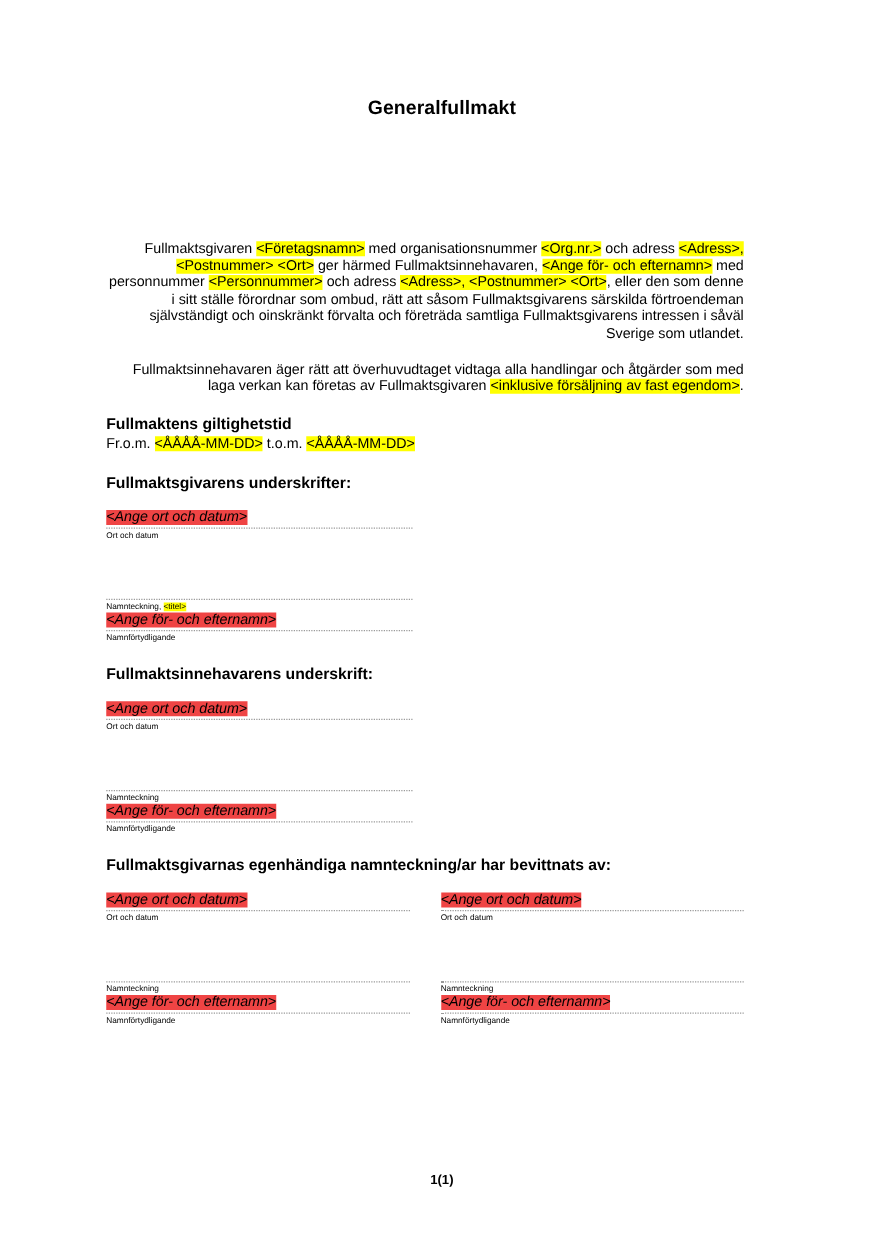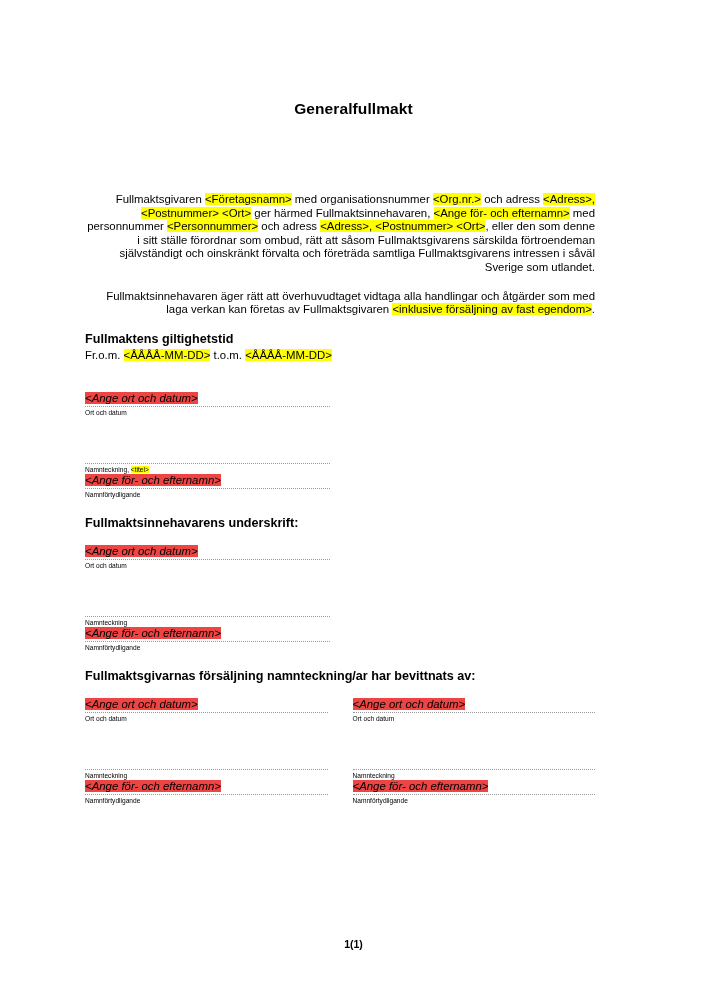--- a/index.html
+++ b/index.html
@@ -13,21 +13,21 @@
     height: 1000px;
     background: #ffffff;
     margin: 0 auto;
     overflow: hidden;
     font-family: "Liberation Sans", sans-serif;
     color: #000000;
     box-sizing: border-box;
   }
   .doc-title {
     position: absolute;
-    top: 100px;
+    top: 78px;
     left: 0;
     width: 707px;
     text-align: center;
     font-size: 15.5px;
     font-weight: bold;
     letter-spacing: 0.1px;
   }
   .body-wrap {
     position: absolute;
     left: 85px;
@@ -113,20 +113,21 @@
   <div class="body-wrap">
 
     <p class="para"><span>Fullmaktsgivaren </span><span class="hl">&lt;Företagsnamn&gt;</span><span> med organisationsnummer </span><span class="hl">&lt;Org.nr.&gt;</span><span> och adress </span><span class="hl">&lt;Adress&gt;,</span><span> </span><span class="hl">&lt;Postnummer&gt; &lt;Ort&gt;</span><span> ger härmed Fullmaktsinnehavaren, </span><span class="hl">&lt;Ange för- och efternamn&gt;</span><span> med personnummer </span><span class="hl">&lt;Personnummer&gt;</span><span> och adress </span><span class="hl">&lt;Adress&gt;, &lt;Postnummer&gt; &lt;Ort&gt;</span><span>, eller den som denne i sitt ställe förordnar som ombud, rätt att såsom Fullmaktsgivarens särskilda förtroendeman självständigt och oinskränkt förvalta och företräda samtliga Fullmaktsgivarens intressen i såväl Sverige som utlandet.</span></p>
 
     <p class="para"><span>Fullmaktsinnehavaren äger rätt att överhuvudtaget vidtaga alla handlingar och åtgärder som med laga verkan kan företas av Fullmaktsgivaren </span><span class="hl">&lt;inklusive försäljning av fast egendom&gt;</span><span>.</span></p>
 
     <h2 class="sec">Fullmaktens giltighetstid</h2>
     <p class="valid-line"><span>Fr.o.m. </span><span class="hl">&lt;ÅÅÅÅ-MM-DD&gt;</span><span> t.o.m. </span><span class="hl">&lt;ÅÅÅÅ-MM-DD&gt;</span></p>
 
     <div class="sec-gap-a"></div>
+    <h2 class="sec">Fullmaktsgivarens underskrifter:</h2>
 
     <div class="sec-gap-b"></div>
     <div class="sigblock">
       <div class="sig-field"><span class="hl">&lt;Ange ort och datum&gt;</span></div>
       <div class="sig-caption">Ort och datum</div>
     </div>
 
     <div class="spacer-sig"></div>
 
     <div class="sigblock">
@@ -146,21 +147,21 @@
 
     <div class="spacer-sig"></div>
 
     <div class="sigblock">
       <div class="namn-line">Namnteckning</div>
       <div class="sig-field"><span class="hl">&lt;Ange för- och efternamn&gt;</span></div>
       <div class="sig-caption">Namnförtydligande</div>
     </div>
 
     <div class="sec-gap-a"></div>
-    <h2 class="sec">Fullmaktsgivarnas försäljning namnteckning/ar har bevittnats av:</h2>
+    <h2 class="sec">Fullmaktsgivarnas egenhändiga namnteckning/ar har bevittnats av:</h2>
 
     <div class="sec-gap-b"></div>
     <div class="cols">
       <div class="col">
         <div class="sig-field"><span class="hl">&lt;Ange ort och datum&gt;</span></div>
         <div class="sig-caption">Ort och datum</div>
       </div>
       <div class="col">
         <div class="sig-field"><span class="hl">&lt;Ange ort och datum&gt;</span></div>
         <div class="sig-caption">Ort och datum</div>

